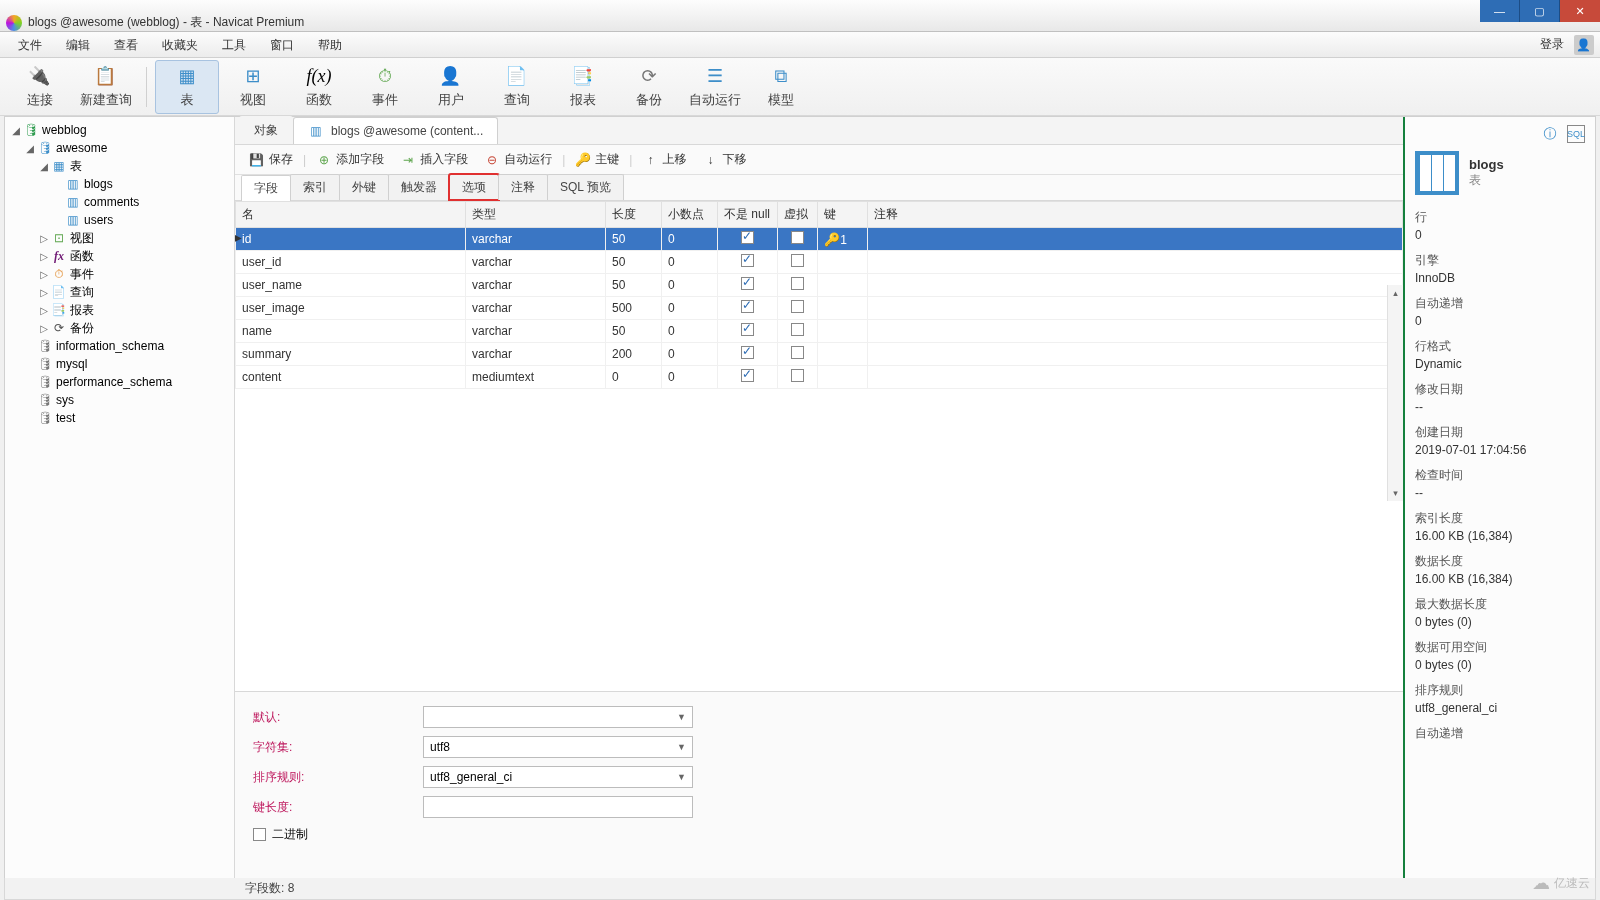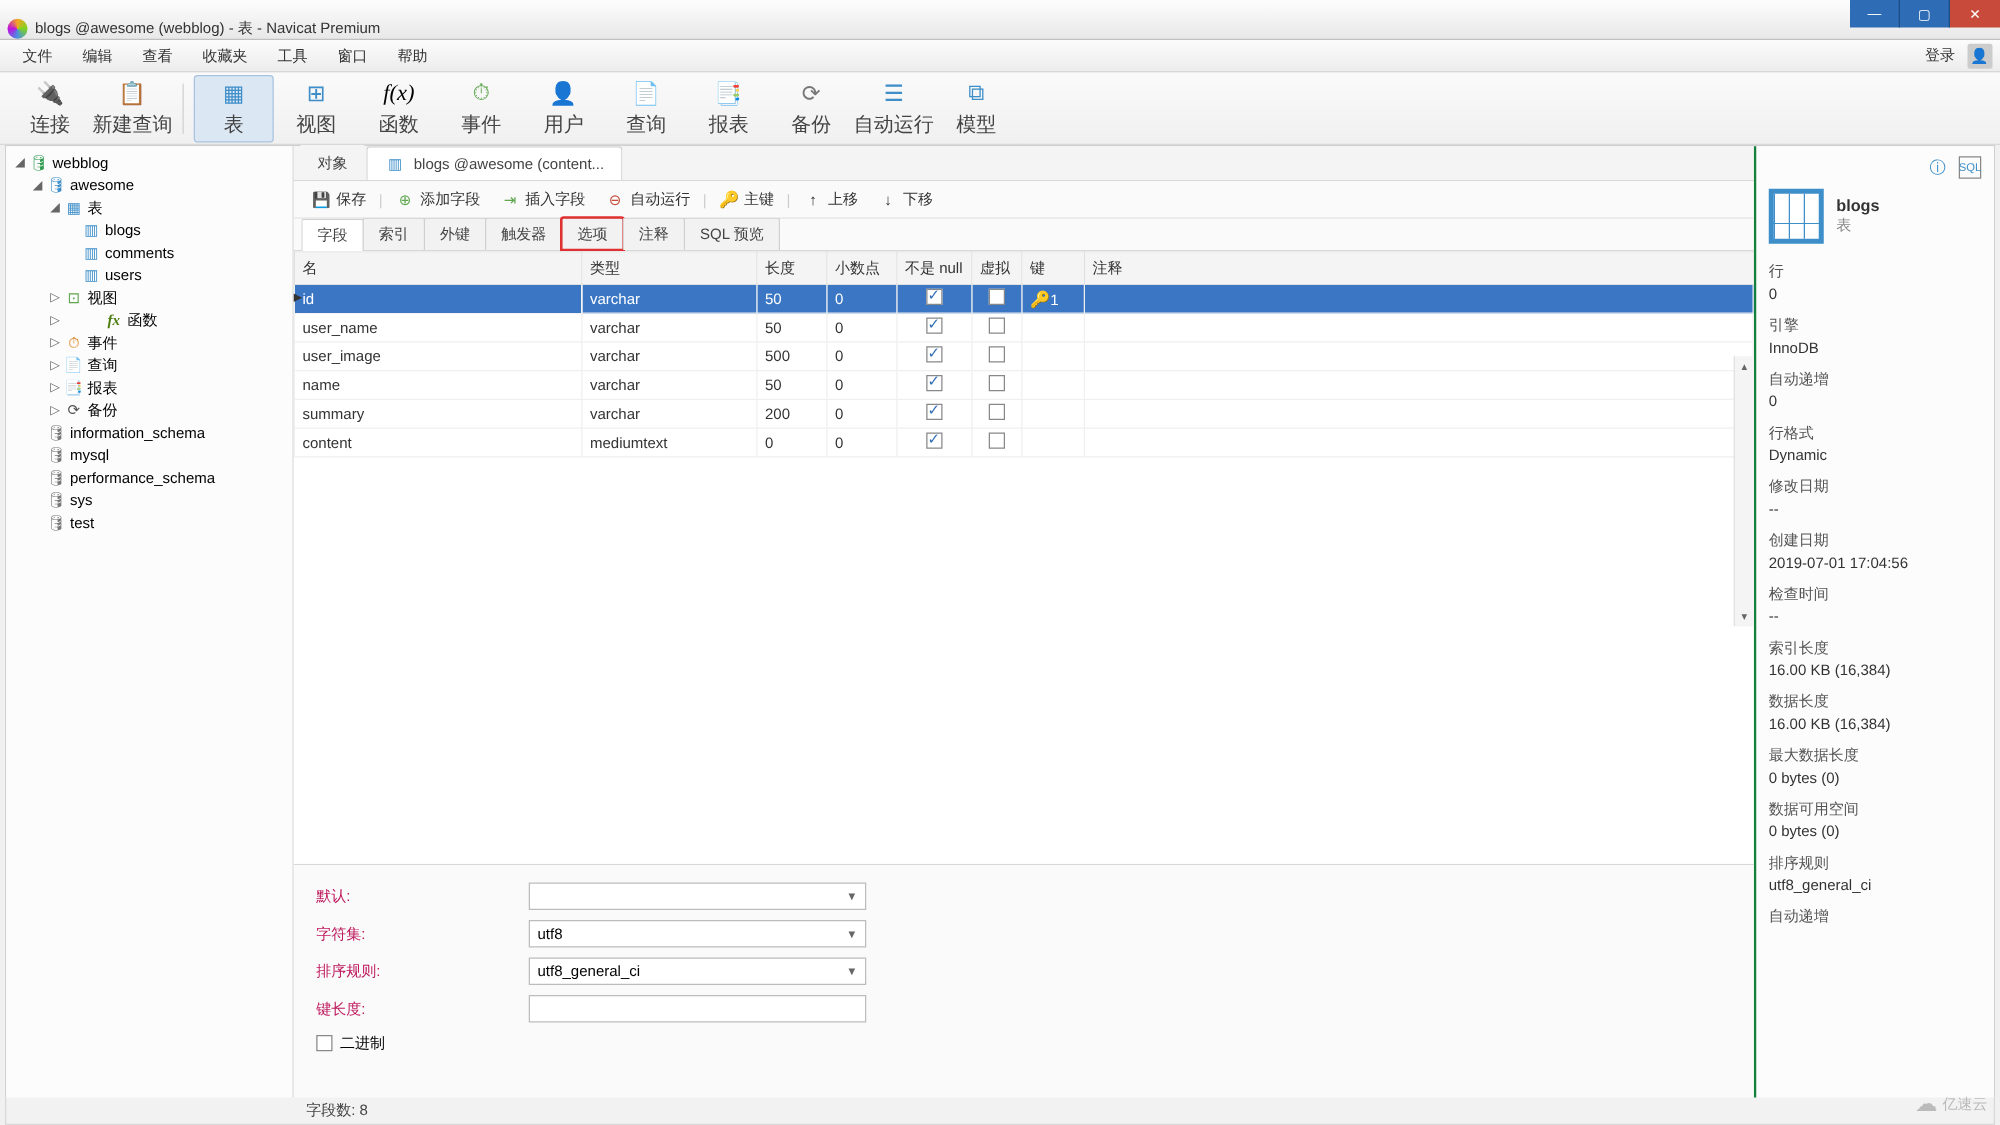--- a/index.html
+++ b/index.html
@@ -19,33 +19,33 @@
 .menubar .menu-item { padding: 0 12px; color: #333; line-height: 24px; cursor: pointer; }
 .menubar .spacer { flex: 1; }
 .menubar .login { padding: 0 6px; color: #333; }
 .menubar .avatar { width: 20px; height: 20px; background: #ccc; border-radius: 2px; margin-left: 4px; display:flex;align-items:center;justify-content:center;color:#888;}
 
 
 .toolbar { height: 58px; background: linear-gradient(#fafafa,#f0f0f0); border-bottom: 1px solid #d8d8d8; display: flex; align-items: center; padding: 0 8px; gap: 2px; }
 .tool-btn { width: 64px; height: 54px; display: flex; flex-direction: column; align-items: center; justify-content: center; gap: 3px; cursor: pointer; border-radius: 3px; }
 .tool-btn.active { background: #dbe7f3; border: 1px solid #a8c3e0; }
 .tool-btn .ico { width: 24px; height: 24px; display: flex; align-items: center; justify-content: center; font-size: 18px; }
-.tool-btn .lbl { font-size: 16px; color: #444; }
+.tool-btn .lbl { font-size: 13px; color: #444; }
 .tool-sep { width: 1px; height: 40px; background: #d0d0d0; margin: 0 6px; }
 
 
 .main { display: flex; height: calc(900px - 28px - 26px - 58px - 22px); border: 1px solid #d0d0d0; margin: 0 4px; background: #fff; }
 
 
 .sidebar { width: 230px; border-right: 1px solid #d8d8d8; background: #fcfcfc; overflow: auto; padding-top: 4px; }
 .tree-row { display: flex; align-items: center; height: 18px; padding: 1px 4px; cursor: pointer; white-space: nowrap; }
 .tw { width:14px; display:inline-block; text-align:center; color:#666; font-size:10px;}
 .tree-ico { width:16px; height:16px; display:inline-flex; align-items:center; justify-content:center; margin-right:3px; font-size:12px;}
 .i-db{color:#2e9b4f;} .i-schema{color:#3d8ec9;} .i-folder{color:#3d8ec9;} .i-table{color:#3d8ec9;}
-.i-view{color:#5fa64f;} .i-fx{color:#4d7c0f;font-style:italic;font-weight:bold;font-family:serif;margin-left:32px;} .i-event{color:#e08a2c;} .i-query{color:#3d8ec9;} .i-report{color:#888;} .i-backup{color:#555;} .i-dbgrey{color:#777;}
+.i-view{color:#5fa64f;} .i-fx{color:#701a75;font-style:italic;font-weight:bold;font-family:serif;} .i-event{color:#e08a2c;} .i-query{color:#3d8ec9;} .i-report{color:#888;} .i-backup{color:#555;} .i-dbgrey{color:#777;}
 
 
 .center { flex: 1; display: flex; flex-direction: column; position: relative; border-right: 2px solid #15803d; }
 .doc-tabs { height: 28px; display: flex; align-items: flex-end; background: #f4f4f4; border-bottom: 1px solid #d8d8d8; padding-left: 4px; }
 .doc-tab { padding: 5px 14px; border: 1px solid transparent; border-bottom: none; background: #f4f4f4; color: #444; cursor: pointer; border-radius: 3px 3px 0 0; display:flex;align-items:center;gap:4px;}
 .doc-tab.active { background: #fff; border-color: #d0d0d0; font-weight: normal; }
 
 
 .subtoolbar { height: 30px; background: #fafafa; border-bottom: 1px solid #e0e0e0; display:flex; align-items:center; padding:0 8px; gap:4px;}
 .sub-btn { display:flex; align-items:center; gap:4px; padding:2px 6px; cursor:pointer; color:#333; border-radius:2px;}
@@ -340,20 +340,30 @@
               <td style="position:relative"><span class="row-mark">▶</span>id</td>
               <td>varchar</td>
               <td>50</td>
               <td>0</td>
               <td style="text-align:center"><span class="chk on"></span></td>
               <td style="text-align:center"><span class="chk "></span></td>
               <td><span class="keyico">🔑</span>1</td>
               <td></td>
             </tr>
             <tr>
+              <td style="position:relative">user_id</td>
+              <td>varchar</td>
+              <td>50</td>
+              <td>0</td>
+              <td style="text-align:center"><span class="chk on"></span></td>
+              <td style="text-align:center"><span class="chk "></span></td>
+              <td></td>
+              <td></td>
+            </tr>
+            <tr>
               <td style="position:relative">user_name</td>
               <td>varchar</td>
               <td>50</td>
               <td>0</td>
               <td style="text-align:center"><span class="chk on"></span></td>
               <td style="text-align:center"><span class="chk "></span></td>
               <td></td>
               <td></td>
             </tr>
             <tr>

